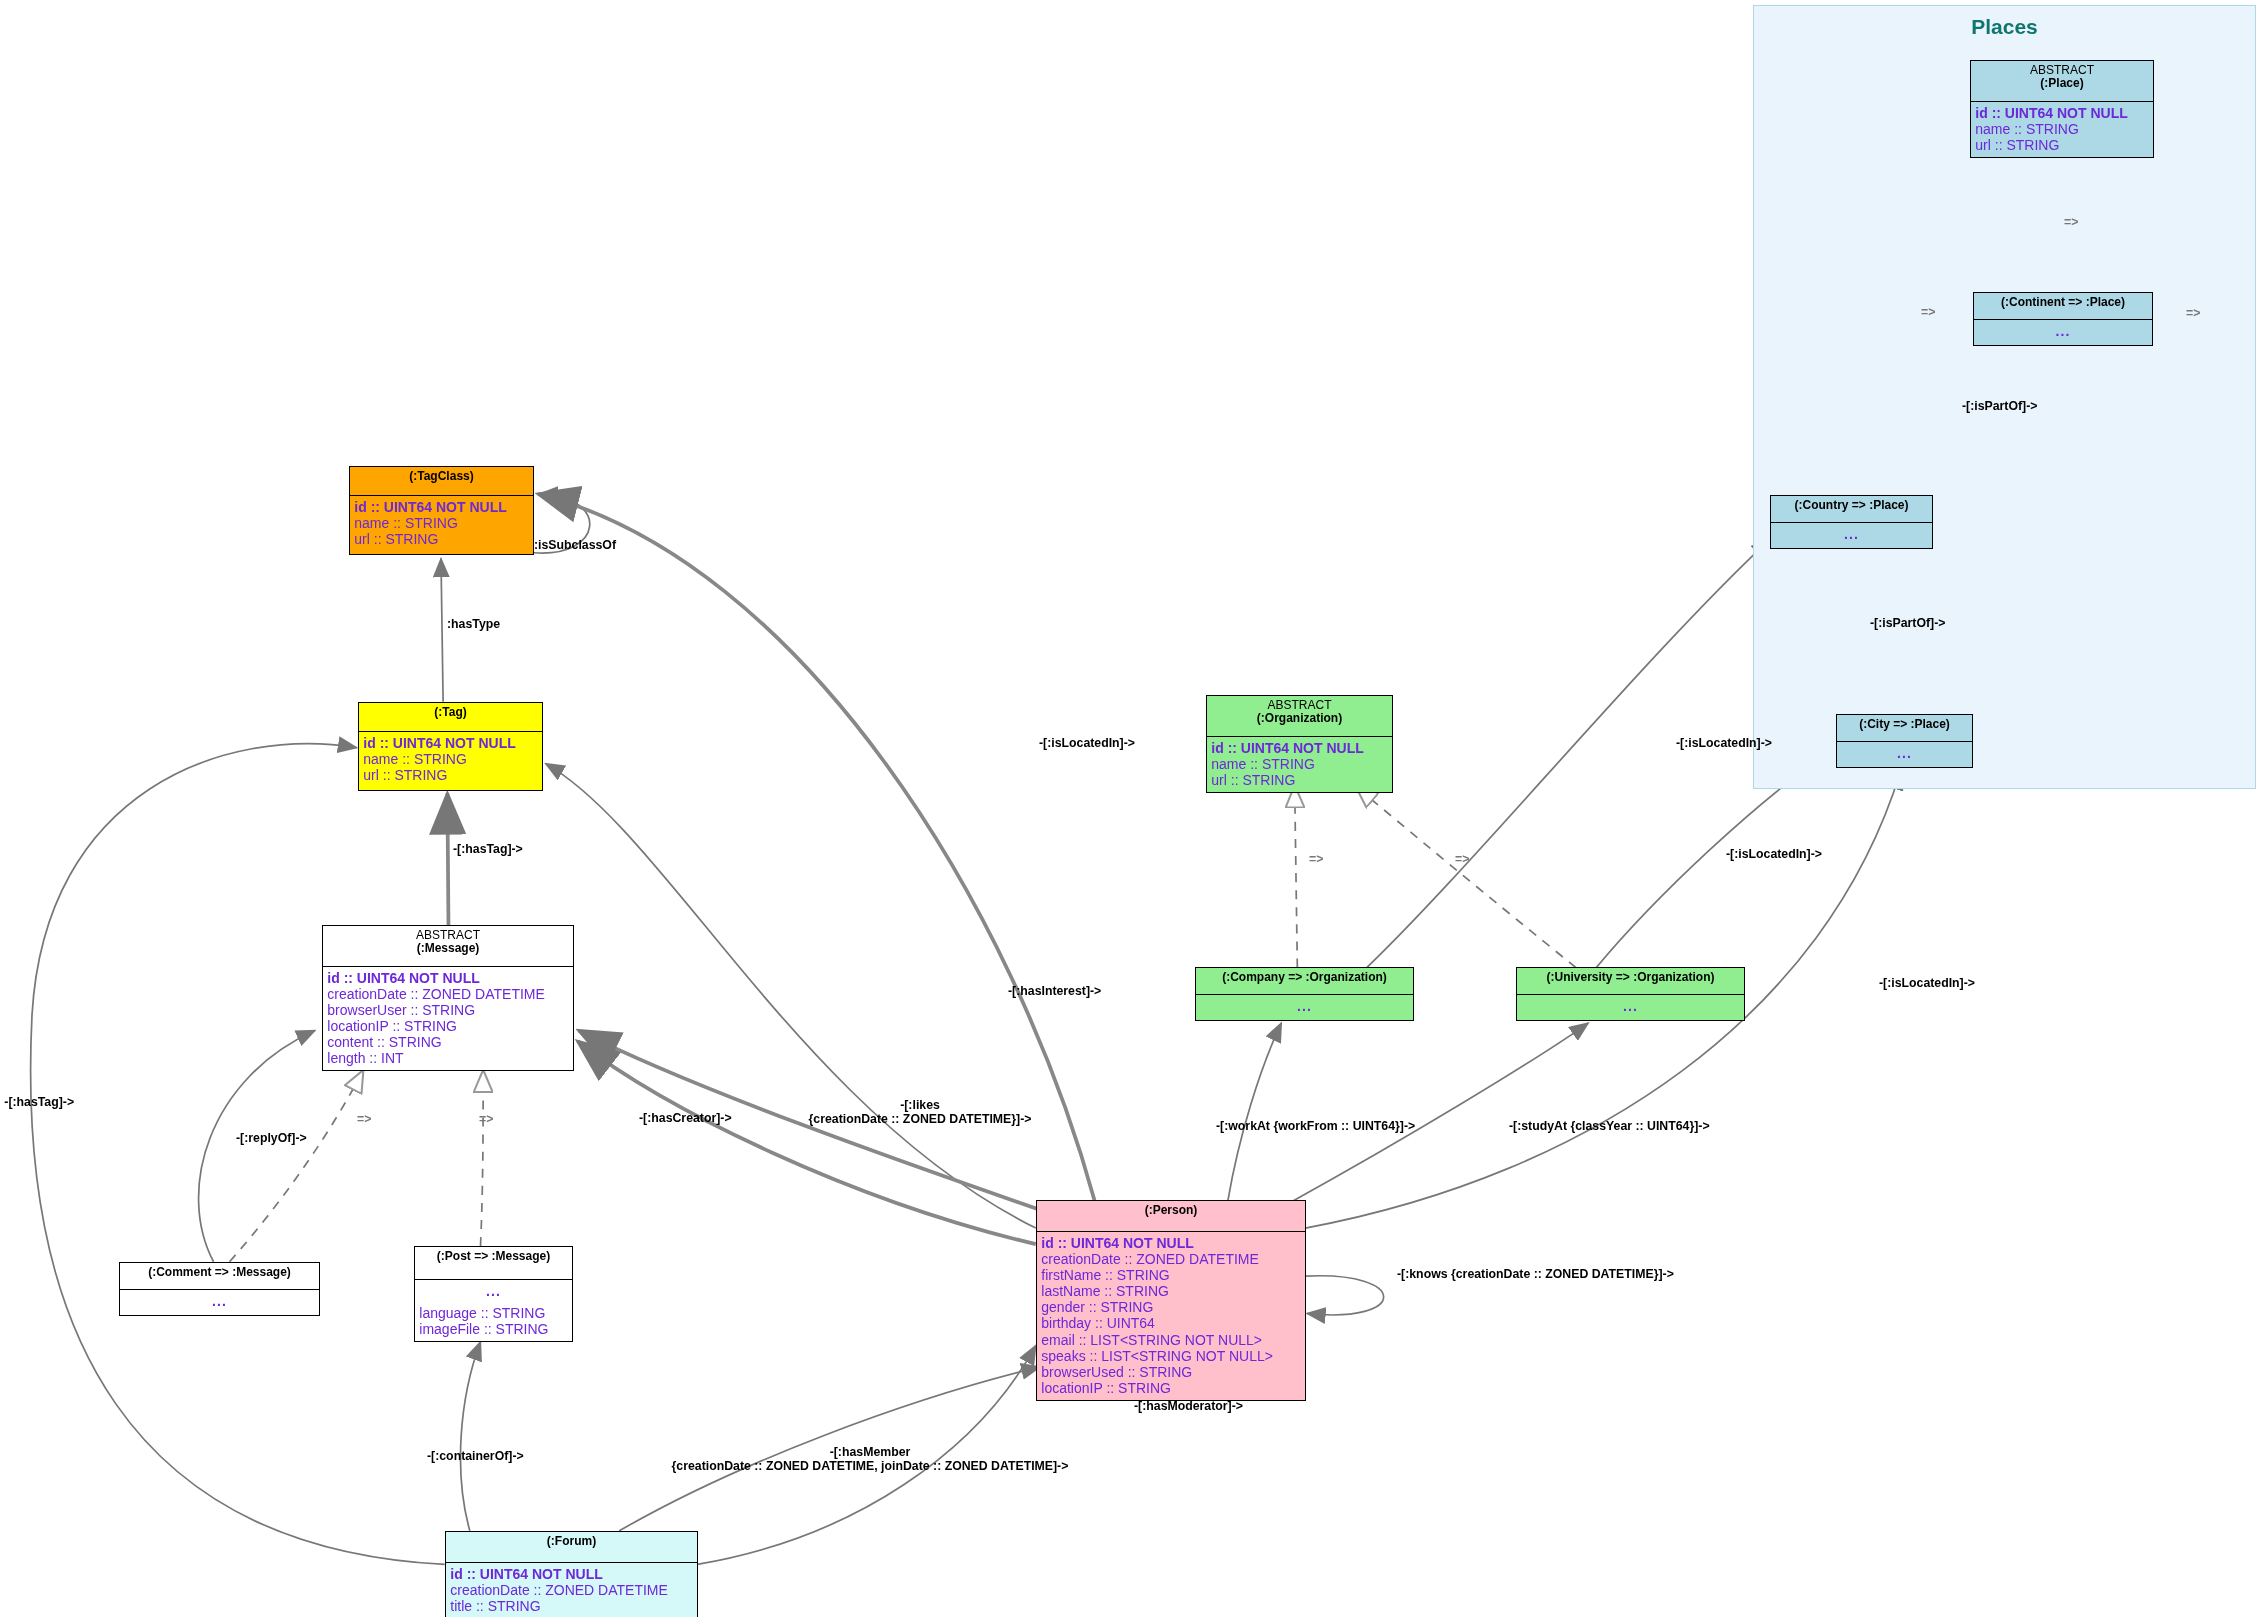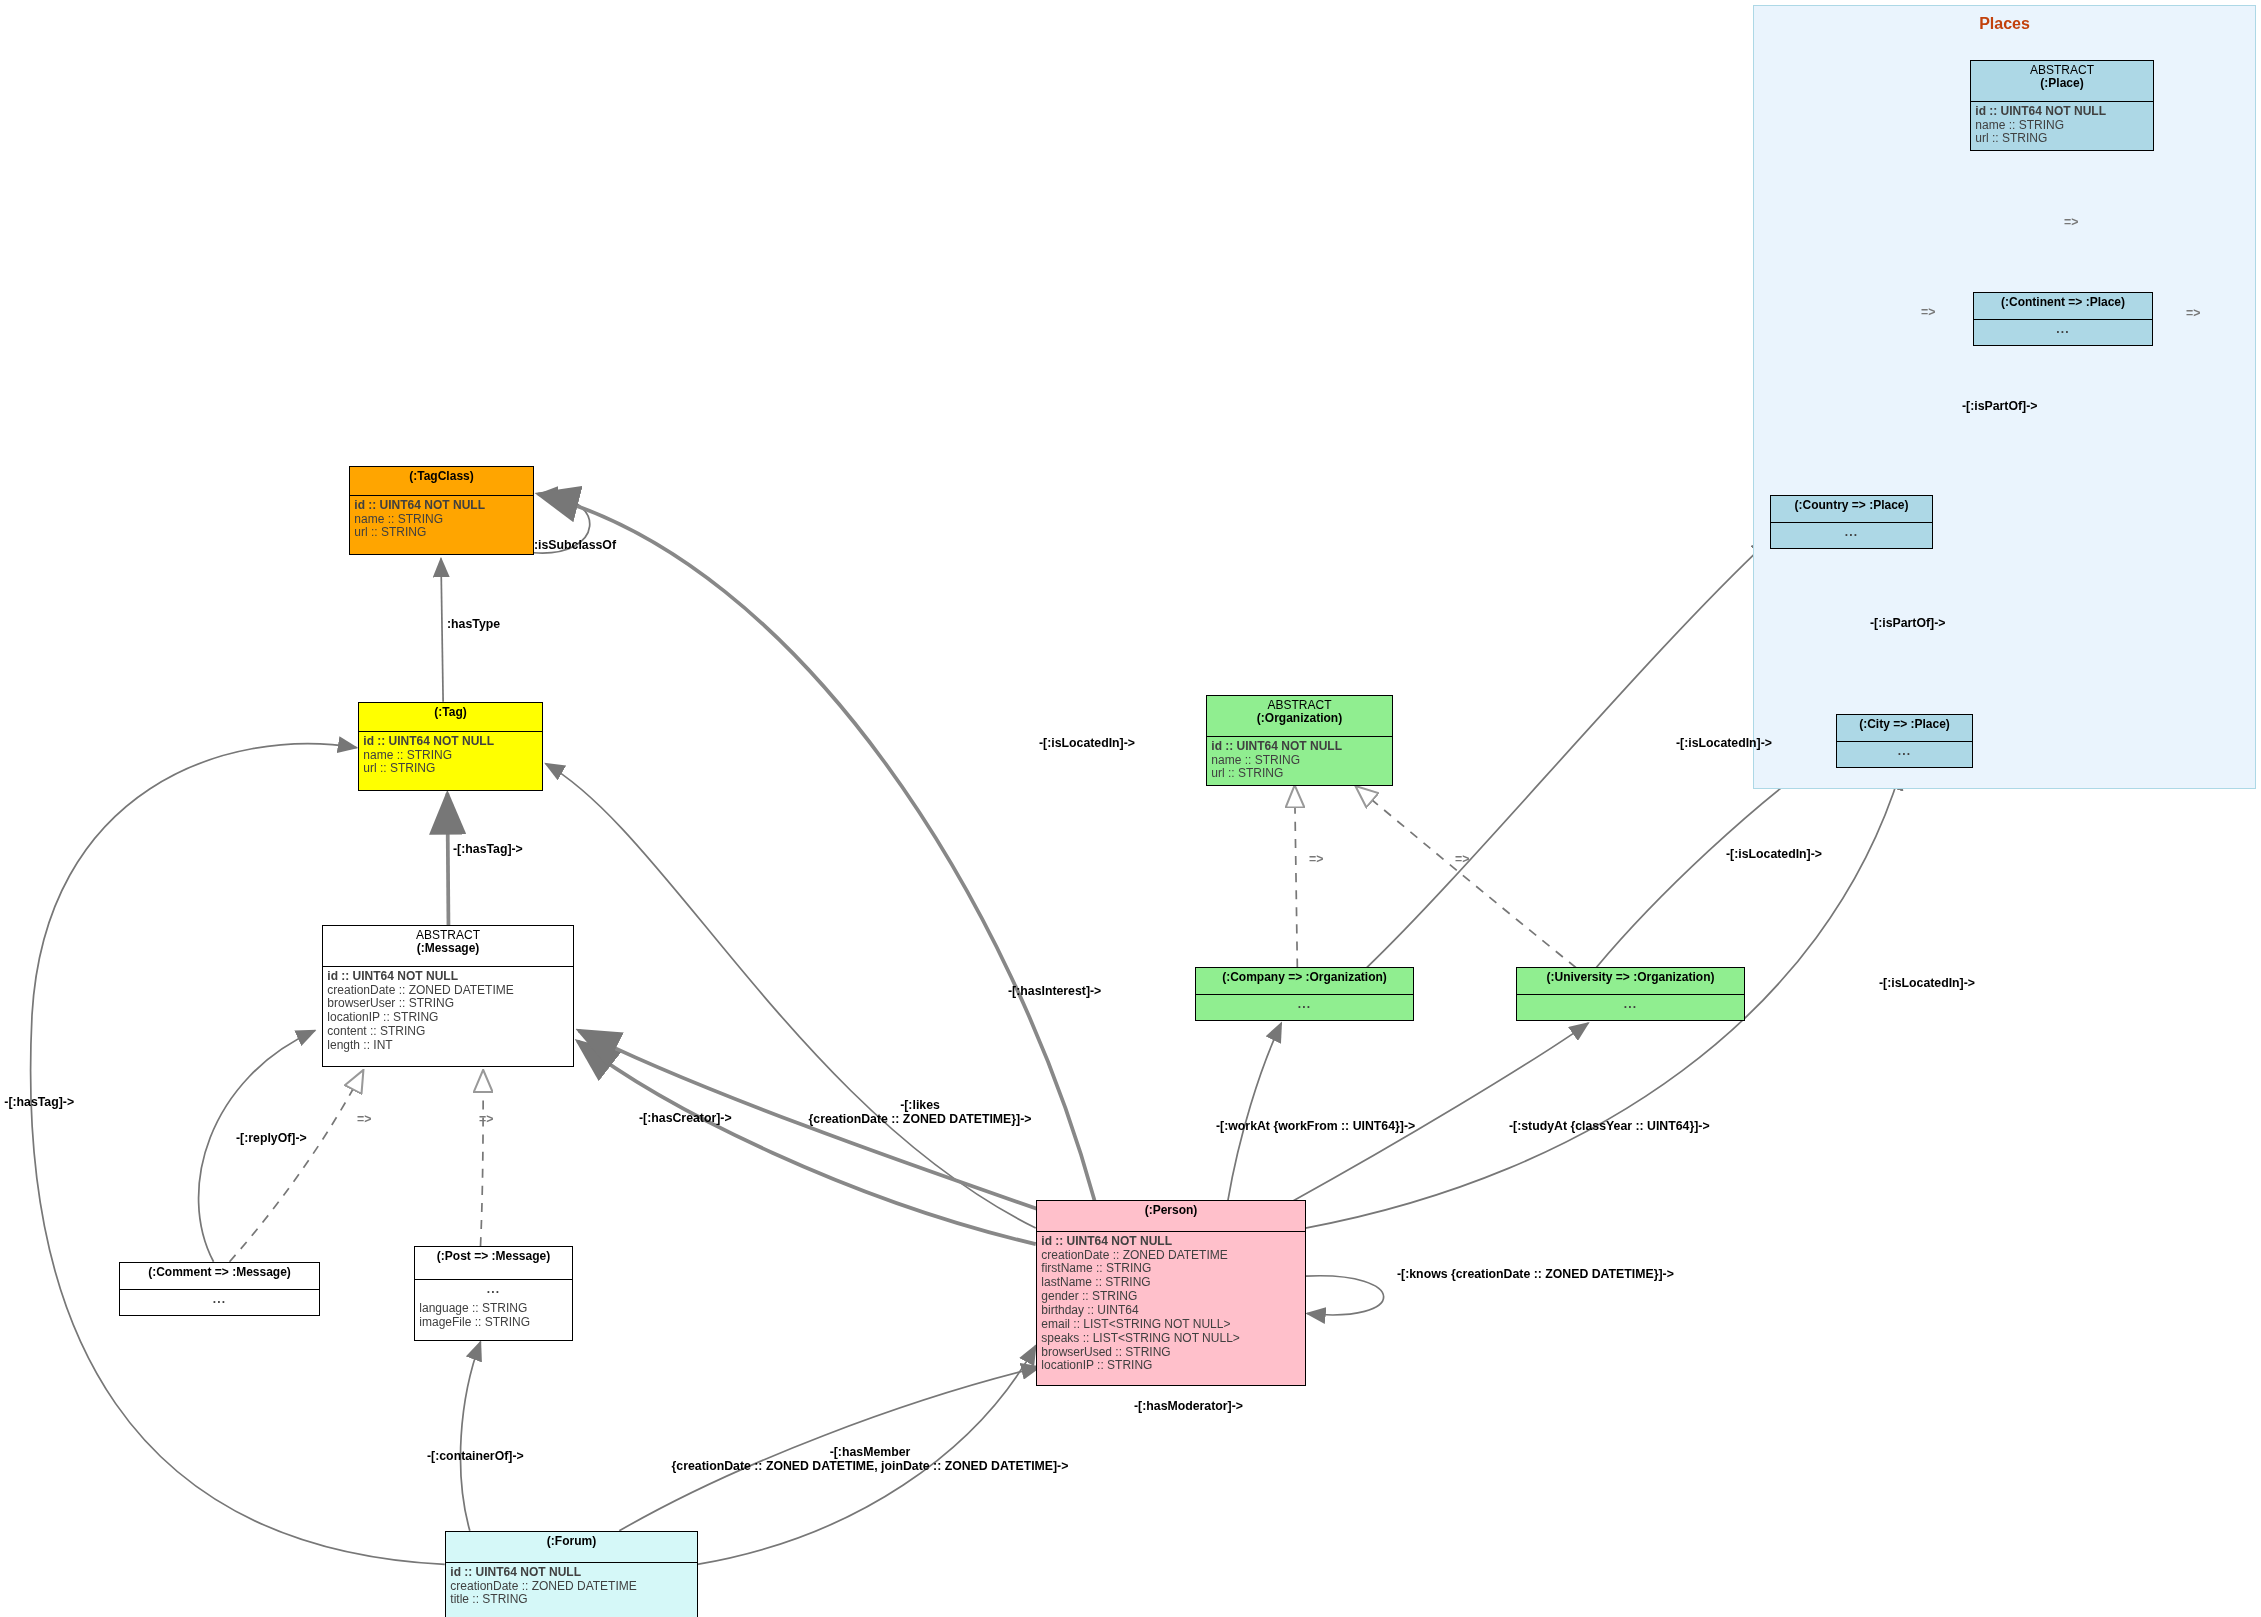--- a/index.html
+++ b/index.html
@@ -1,26 +1,26 @@
 <!DOCTYPE html>
 <html style="font-size:8.5px"><head>
 <meta charset="utf-8">
 <style>
   html,body{margin:0;padding:0;background:#ffffff;}
   body{font-family:"Liberation Sans", sans-serif;}
   #canvas{position:relative;width:2261px;height:1618px;background:#fff;overflow:hidden;}
   #edges{position:absolute;left:0;top:0;width:2261px;height:1618px;pointer-events:none;}
 
   .cluster{position:absolute;box-sizing:border-box;}
-  .cluster-title{position:absolute;left:0;right:0;text-align:center;font-weight:bold;font-size:16px;color:#c2410c;}
+  .cluster-title{position:absolute;left:0;right:0;text-align:center;font-weight:bold;font-size:21px;color:#0f766e;}
 
   .node{position:absolute;box-sizing:border-box;border:1.6px solid #000;background:#fff;z-index:5;}
   .node-head{box-sizing:border-box;border-bottom:1.6px solid #000;text-align:center;font-weight:bold;font-size:12px;line-height:1.12;padding:2.7px 3.2px 3.2px 3.2px;color:#000;}
   .node-head .abs{font-weight:normal;display:block;}
-  .node-body{box-sizing:border-box;padding:2.7px 4.3px 3.7px 4.3px;font-size:12px;line-height:1.155;color:#404040;}
+  .node-body{box-sizing:border-box;padding:2.7px 4.3px 3.7px 4.3px;font-size:14px;line-height:1.155;color:#6d28d9;}
   .node-body .pk{font-weight:bold;}
   .node-body .dots{text-align:center;font-weight:bold;letter-spacing:1.1px;}
   .node-body .gap{height:5.9px;}
 
   .elabel{position:absolute;font-size:12.3px;font-weight:bold;color:#000;white-space:pre;z-index:8;line-height:1.12;}
   .elabel.c{text-align:center;transform:translateX(-50%);}
 </style>
 </head>
 <body>
 

